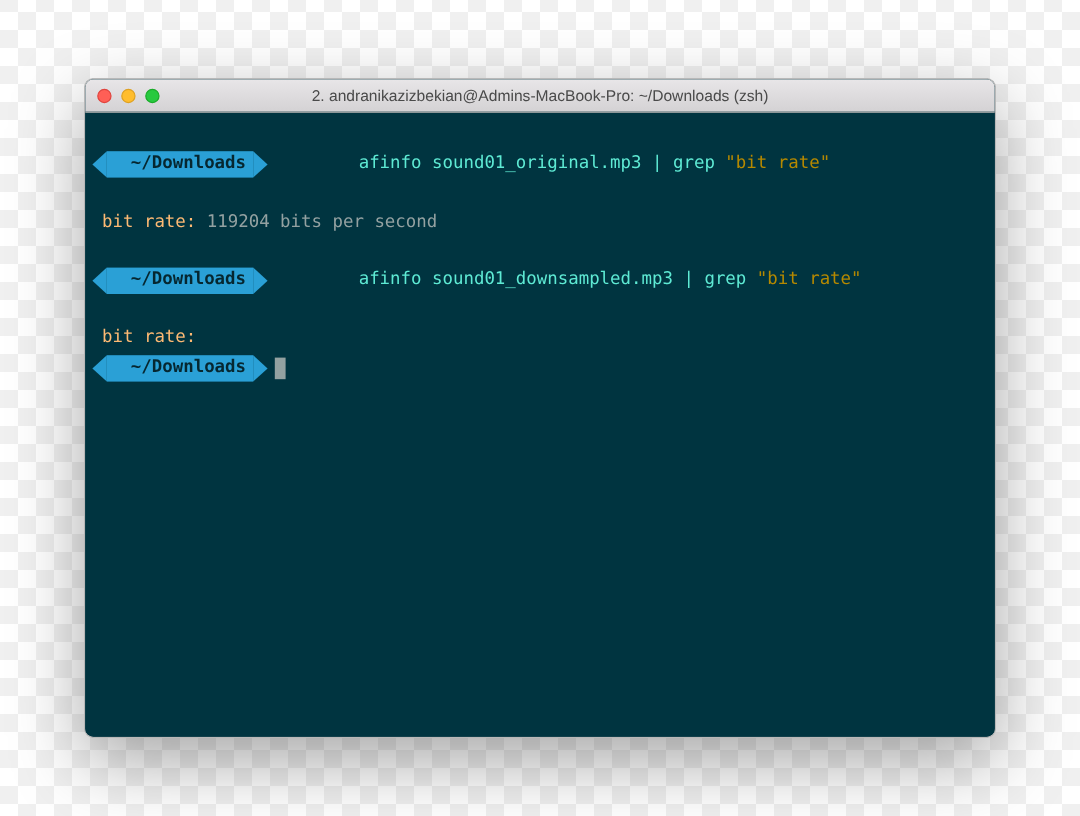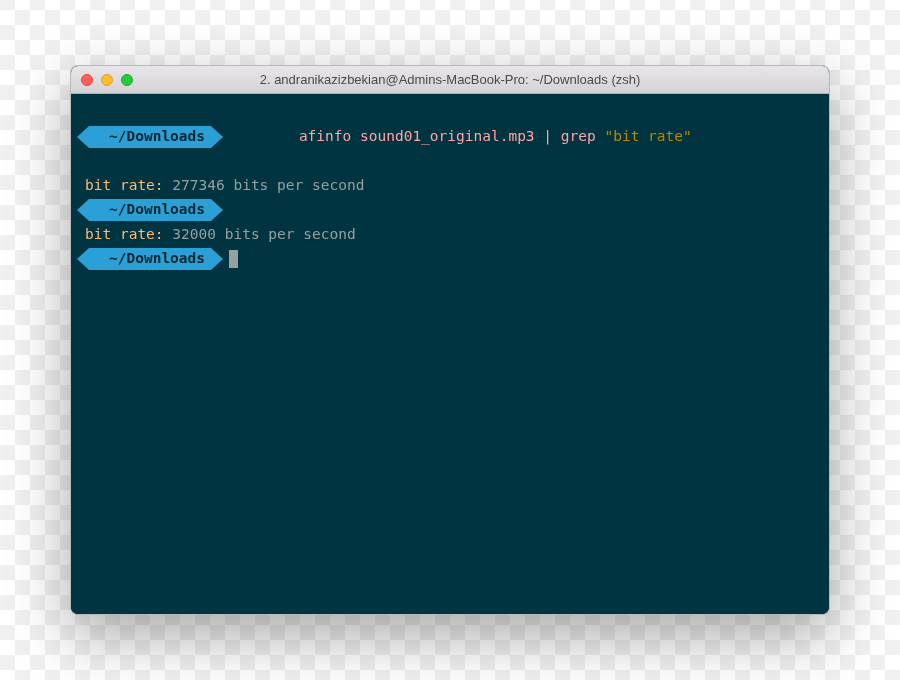--- a/index.html
+++ b/index.html
@@ -106,21 +106,21 @@
       position: absolute;
       right: -12px;
       top: 0;
       border-top: 11px solid transparent;
       border-bottom: 11px solid transparent;
       border-left: 12px solid #2aa0d6;
     }
 
     .cmd-segment { margin-left: 18px; }
 
-    .t-teal   { color: #fca5a5; }
+    .t-teal   { color: #5eead4; }
     .t-yellow { color: #b58900; }
     .t-underline { }
     .t-red    { color: #fdba74; }
     .t-gray   { color: #93a1a1; }
 
     .cursor {
       display: inline-block;
       width: 9px;
       height: 18px;
       background: #93a1a1;
@@ -150,30 +150,33 @@
 
     <div class="line">
       <span class="prompt-bg">
         <span>~/Downloads</span>
       </span>
       <span class="cmd-segment">
         <span class="t-teal">afinfo</span><span> </span><span class="t-teal t-underline">sound01_original.mp3</span><span class="t-teal"> | </span><span class="t-teal">grep</span><span> </span><span class="t-yellow">"bit rate"</span>
       </span>
     </div>
     <div class="line output-line">
-      <span class="t-red">bit rate:</span><span class="t-gray"> 277346 bits per second</span>
+      <span class="t-red">bit rate:</span><span class="t-gray"> 119204 bits per second</span>
     </div>
 
     <div class="line">
       <span class="prompt-bg">
         <span>~/Downloads</span>
       </span>
+      <span class="cmd-segment">
+        <span class="t-teal">afinfo</span><span> </span><span class="t-teal t-underline">sound01_downsampled.mp3</span><span class="t-teal"> | </span><span class="t-teal">grep</span><span> </span><span class="t-yellow">"bit rate"</span>
+      </span>
     </div>
     <div class="line output-line">
-      <span class="t-red">bit rate:</span><span class="t-gray"> 32000 bits per second</span>
+      <span class="t-red">bit rate:</span>
     </div>
 
     <div class="line">
       <span class="prompt-bg">
         <span>~/Downloads</span>
       </span>
       <span class="cursor"></span>
     </div>
 
   </div>

